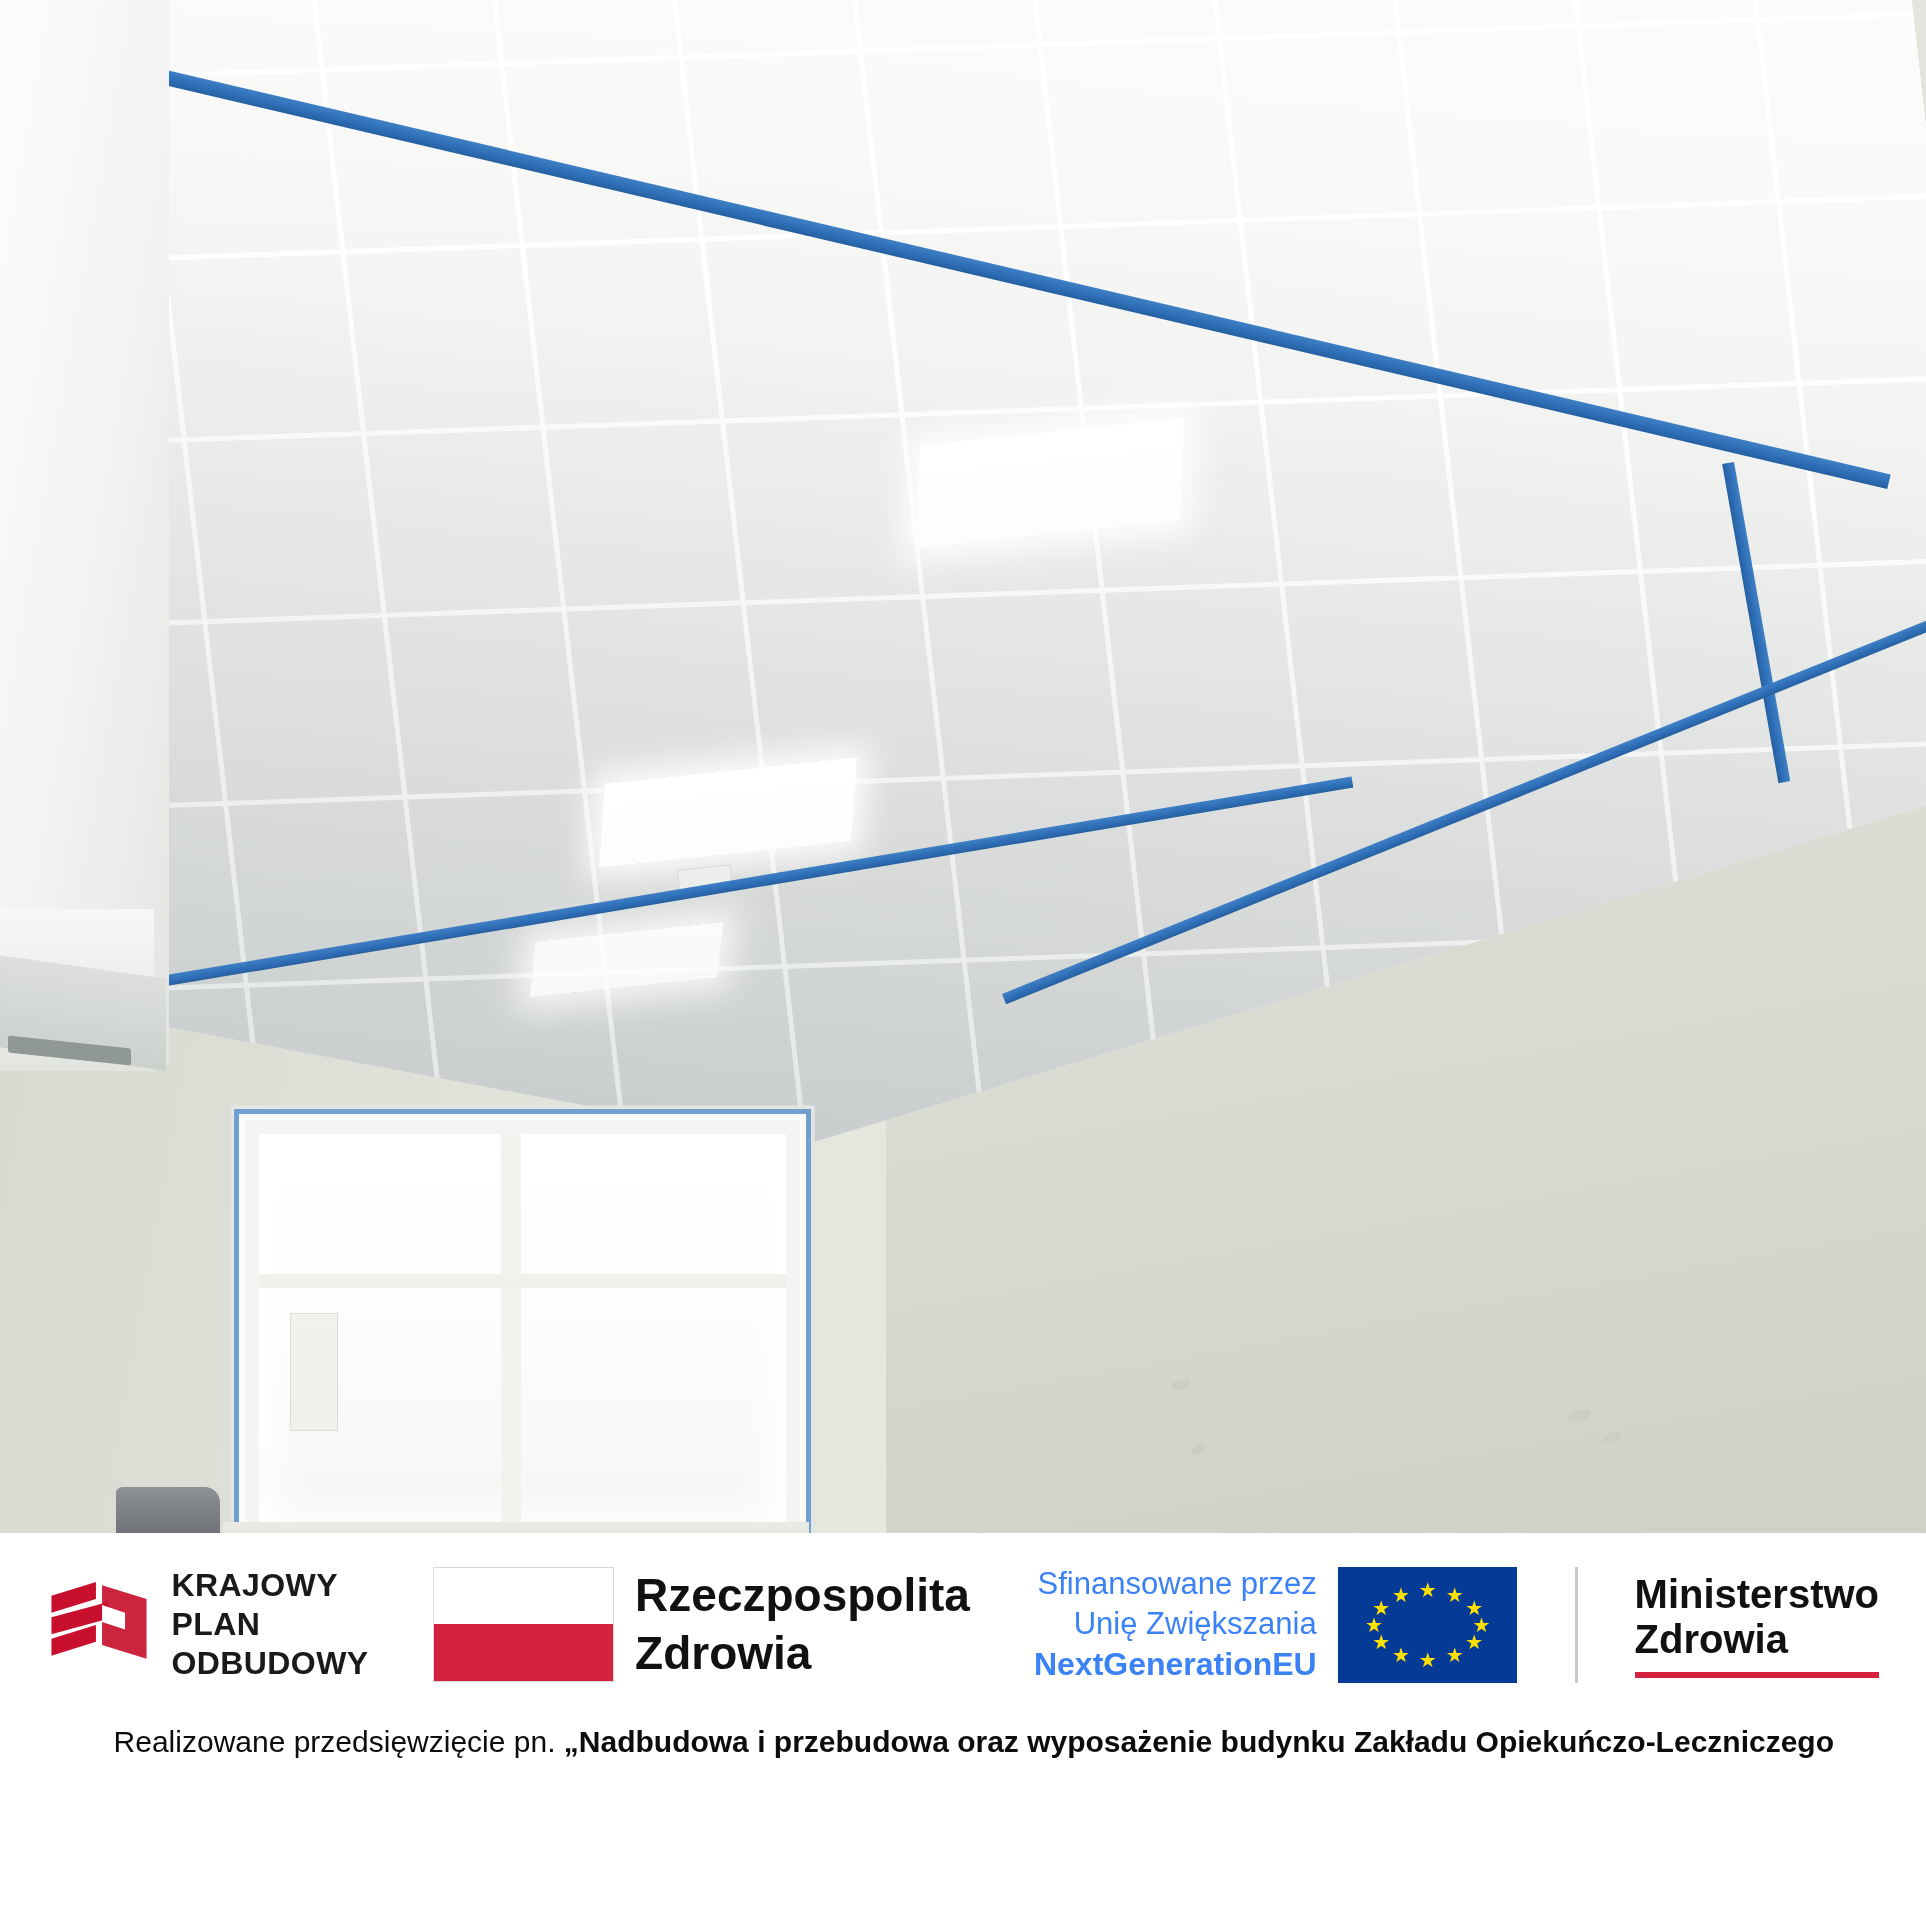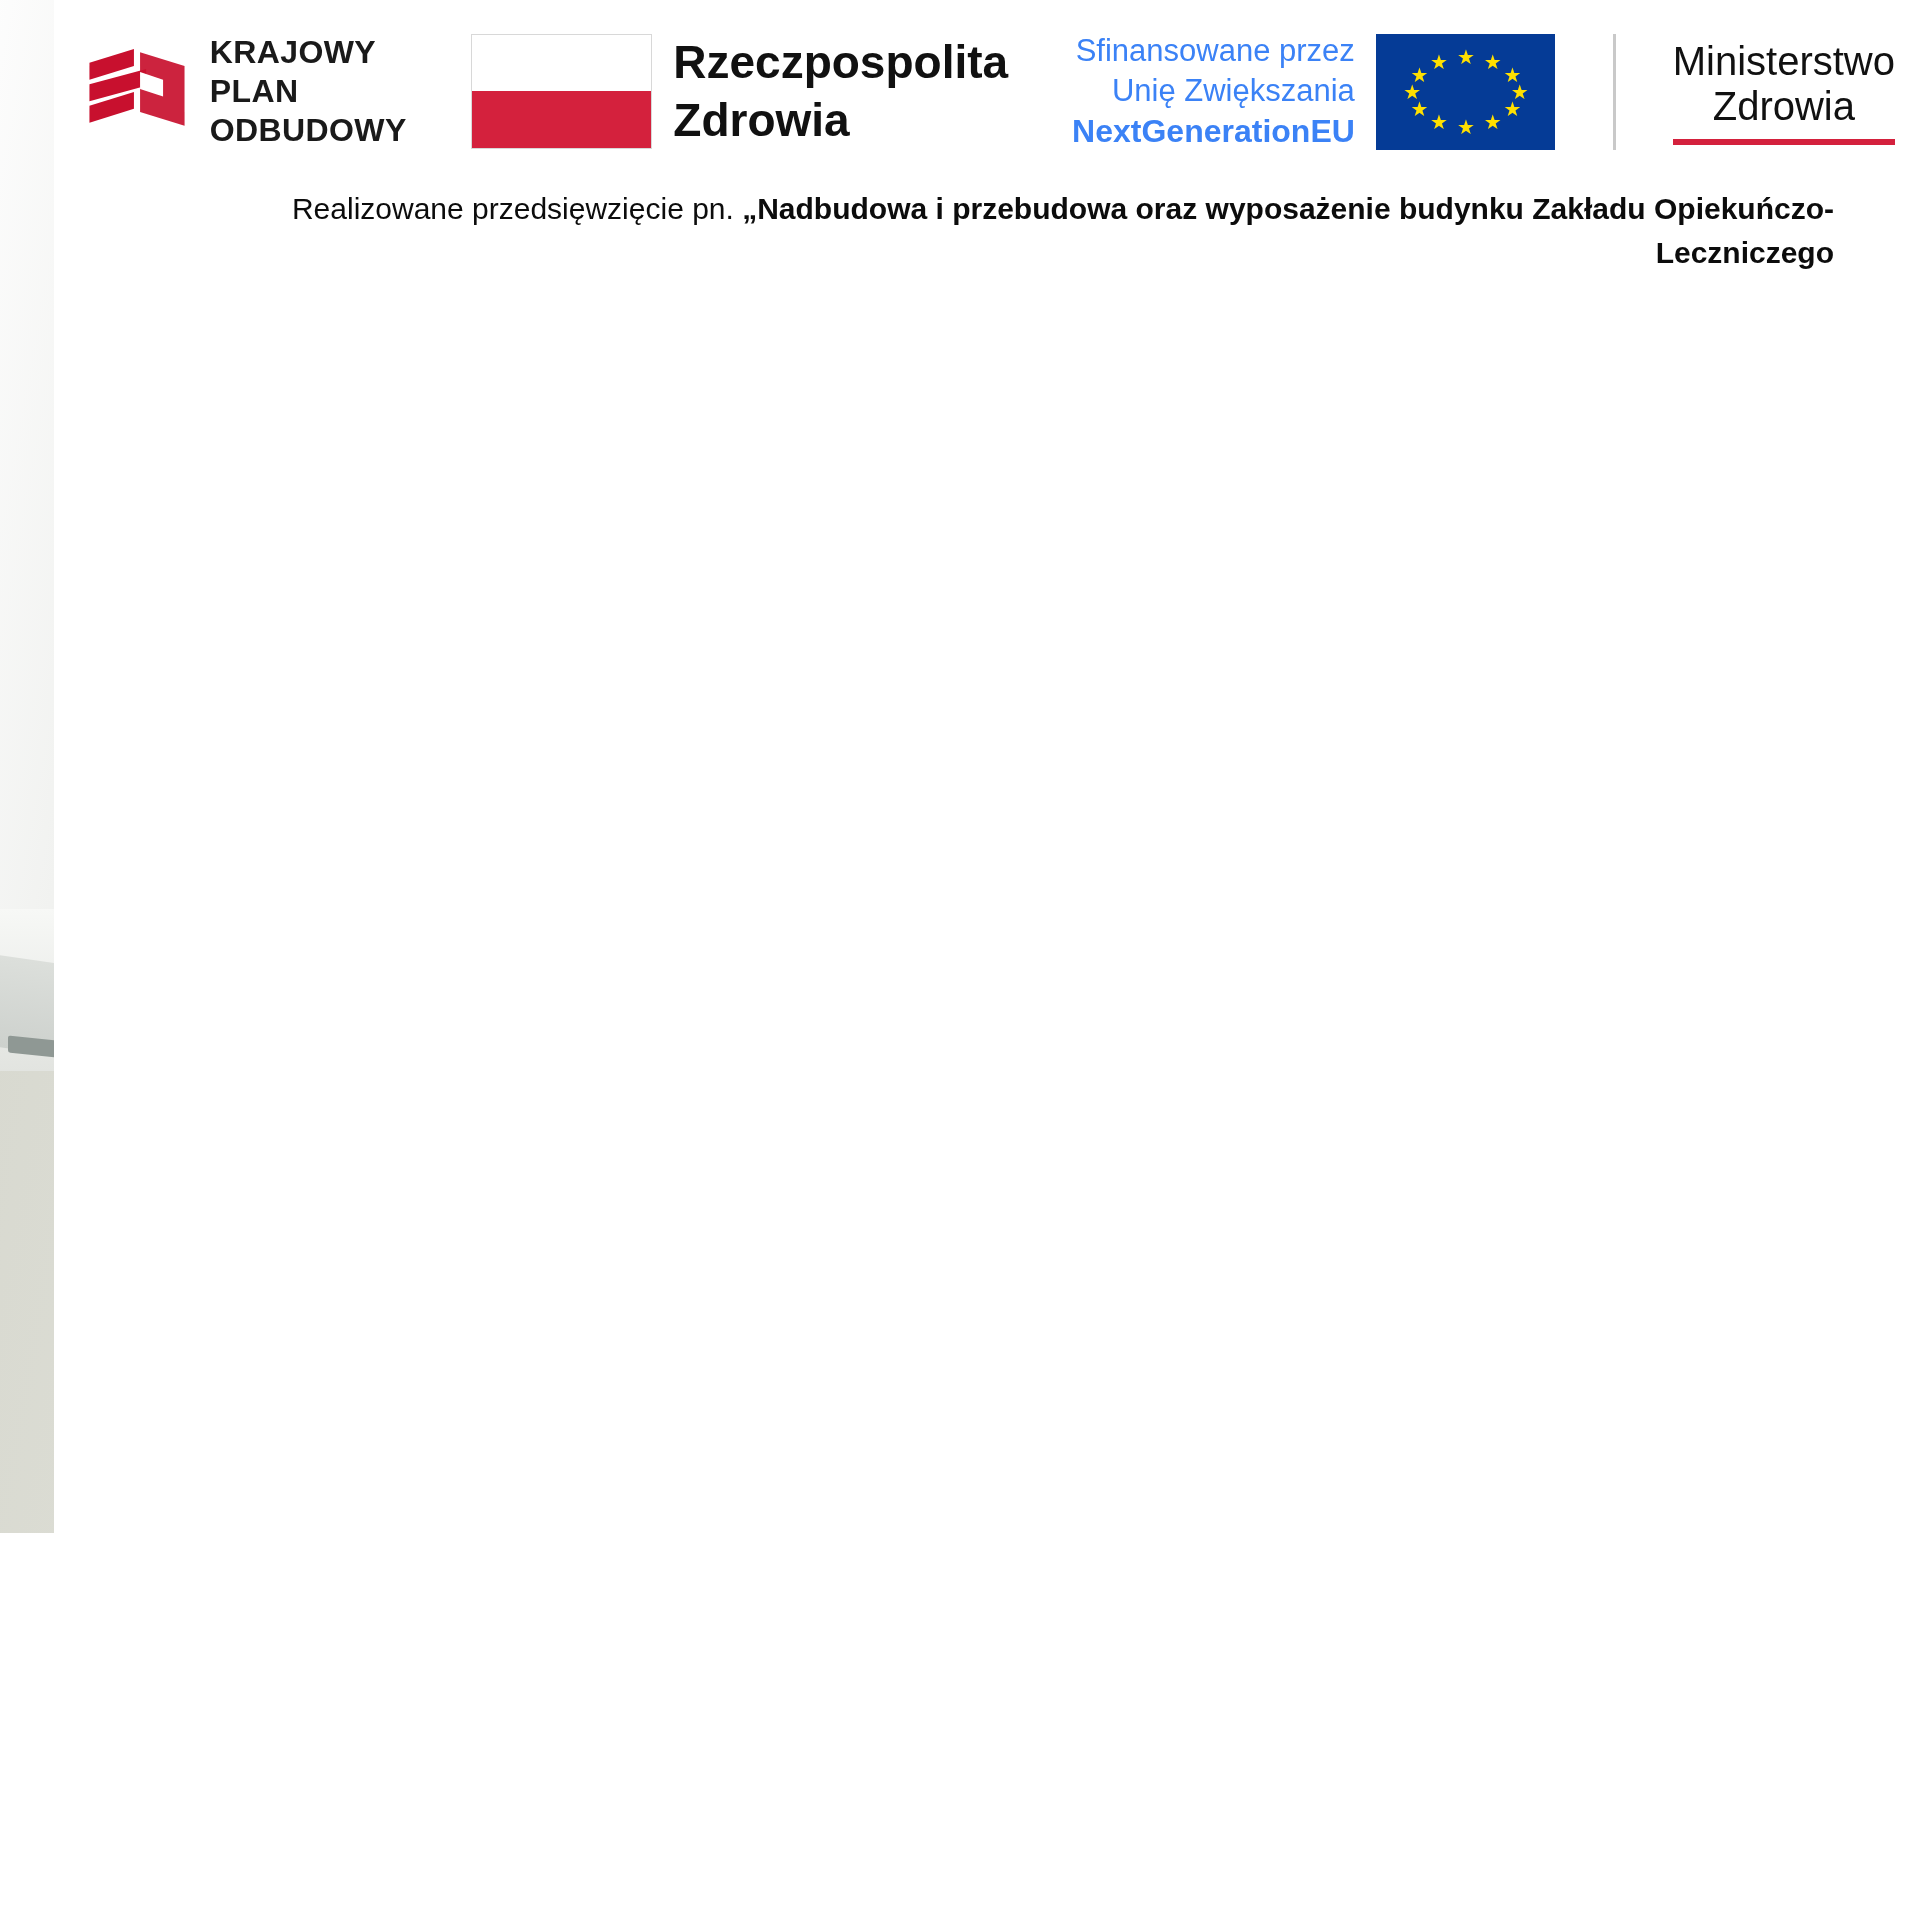--- a/index.html
+++ b/index.html
@@ -13,21 +13,21 @@
     font-family: "Liberation Sans", sans-serif;
     overflow: hidden;
   }
 
   .page {
     position: relative;
     width: 1926px;
     height: 1931px;
     background: #ffffff;
     display: flex;
-    flex-direction: row;
+    flex-direction: column;
   }
 
   
   .photo {
     position: relative;
     width: 1926px;
     height: 1533px;
     overflow: hidden;
     background: #e9e9e3;
   }
@@ -263,21 +263,21 @@
     transform: translate(-50%, -50%);
   }
 
   .divider {
     width: 2.3px; height: 116px;
     background: #c9c9c9;
     margin: 0 26px;
     flex: none;
   }
 
-  .mz-block { text-align: center; padding: 0 31px; }
+  .mz-block { text-align: left; padding: 0 31px; font-weight: bold; }
   .mz-text {
     font-size: 40px;
     line-height: 1.12;
     color: #111;
   }
   .mz-rule {
     margin-top: 10.8px;
     height: 5.4px;
     background: #d4213d;
   }

